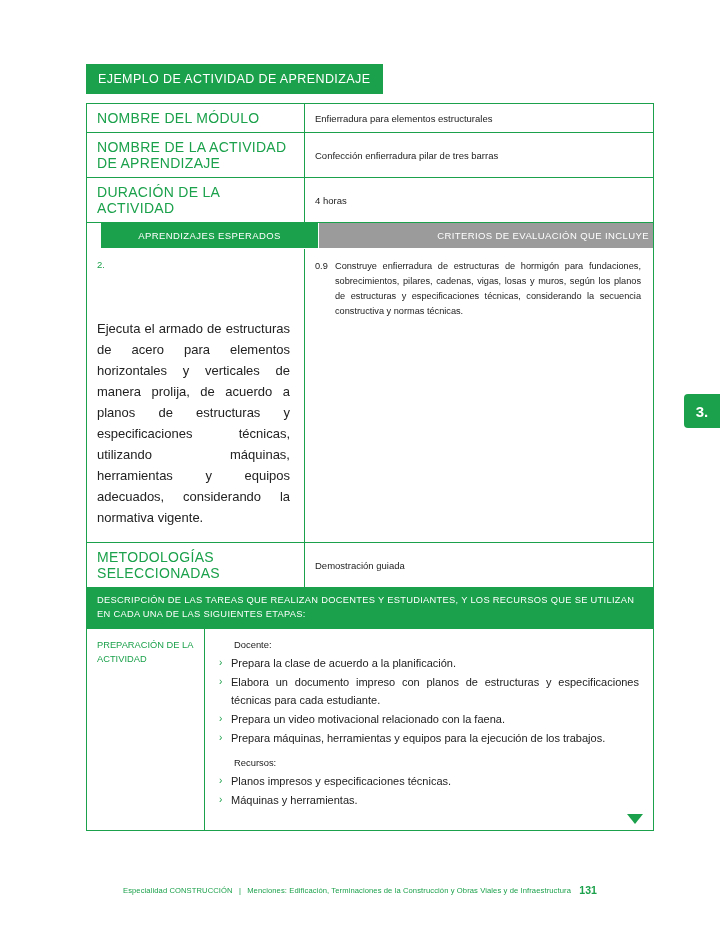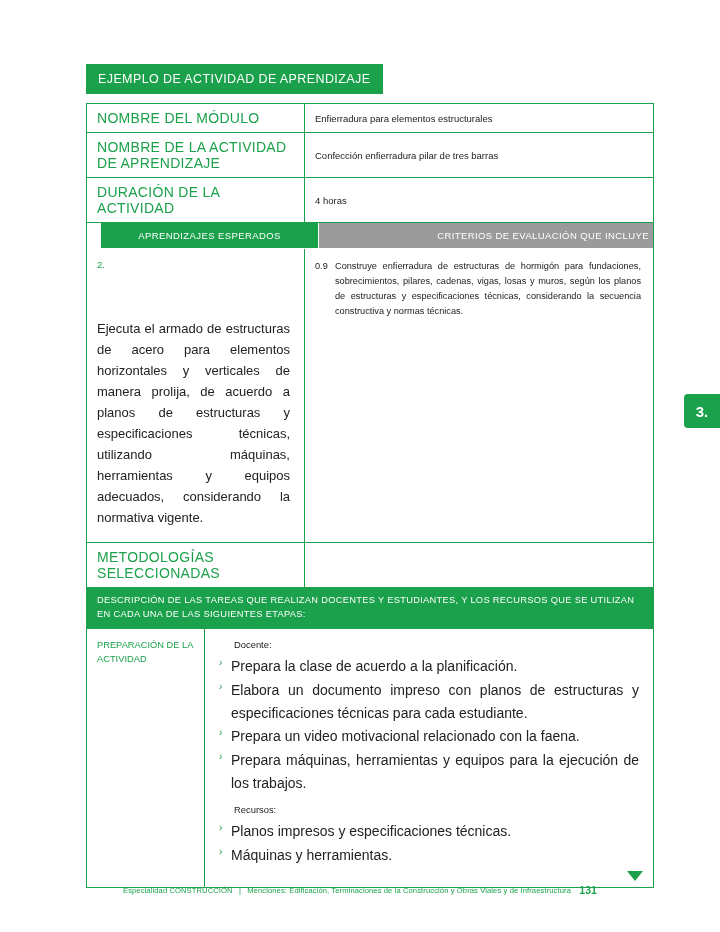--- a/index.html
+++ b/index.html
@@ -183,21 +183,21 @@
     font-size: 9.4px;
     color: #222;
     margin: 0 0 5px 17px;
   }
   ul.bullets {
     list-style: none;
     margin: 0 0 10px 0;
     padding: 0;
   }
   ul.bullets li {
-    font-size: 14px;
+    font-size: 11px;
     line-height: 1.62;
     color: #222;
     padding-left: 14px;
     position: relative;
     margin-bottom: 1px;
     text-align: justify;
   }
   ul.bullets li::before {
     content: "›";
     position: absolute;
@@ -294,20 +294,21 @@
       <div class="body-right">
         <div class="crit">
           <div class="crit-num">0.9</div>
           <div class="crit-body">Construye enfierradura de estructuras de hormigón para fundaciones, sobrecimientos, pilares, cadenas, vigas, losas y muros, según los planos de estructuras y especificaciones técnicas, considerando la secuencia constructiva y normas técnicas.</div>
         </div>
       </div>
     </div>
 
     <div class="row">
       <div class="cell-label">METODOLOGÍAS SELECCIONADAS</div>
+      <div class="cell-value">Demostración guiada</div>
     </div>
 
     <div class="desc-bar">DESCRIPCIÓN DE LAS TAREAS QUE REALIZAN DOCENTES Y ESTUDIANTES, Y LOS RECURSOS QUE SE UTILIZAN EN CADA UNA DE LAS SIGUIENTES ETAPAS:</div>
 
     <div class="row-etapa">
       <div class="etapa-left">PREPARACIÓN DE LA ACTIVIDAD</div>
       <div class="etapa-right">
         <p class="sub-title">Docente:</p>
         <ul class="bullets">
           <li>Prepara la clase de acuerdo a la planificación.</li>

